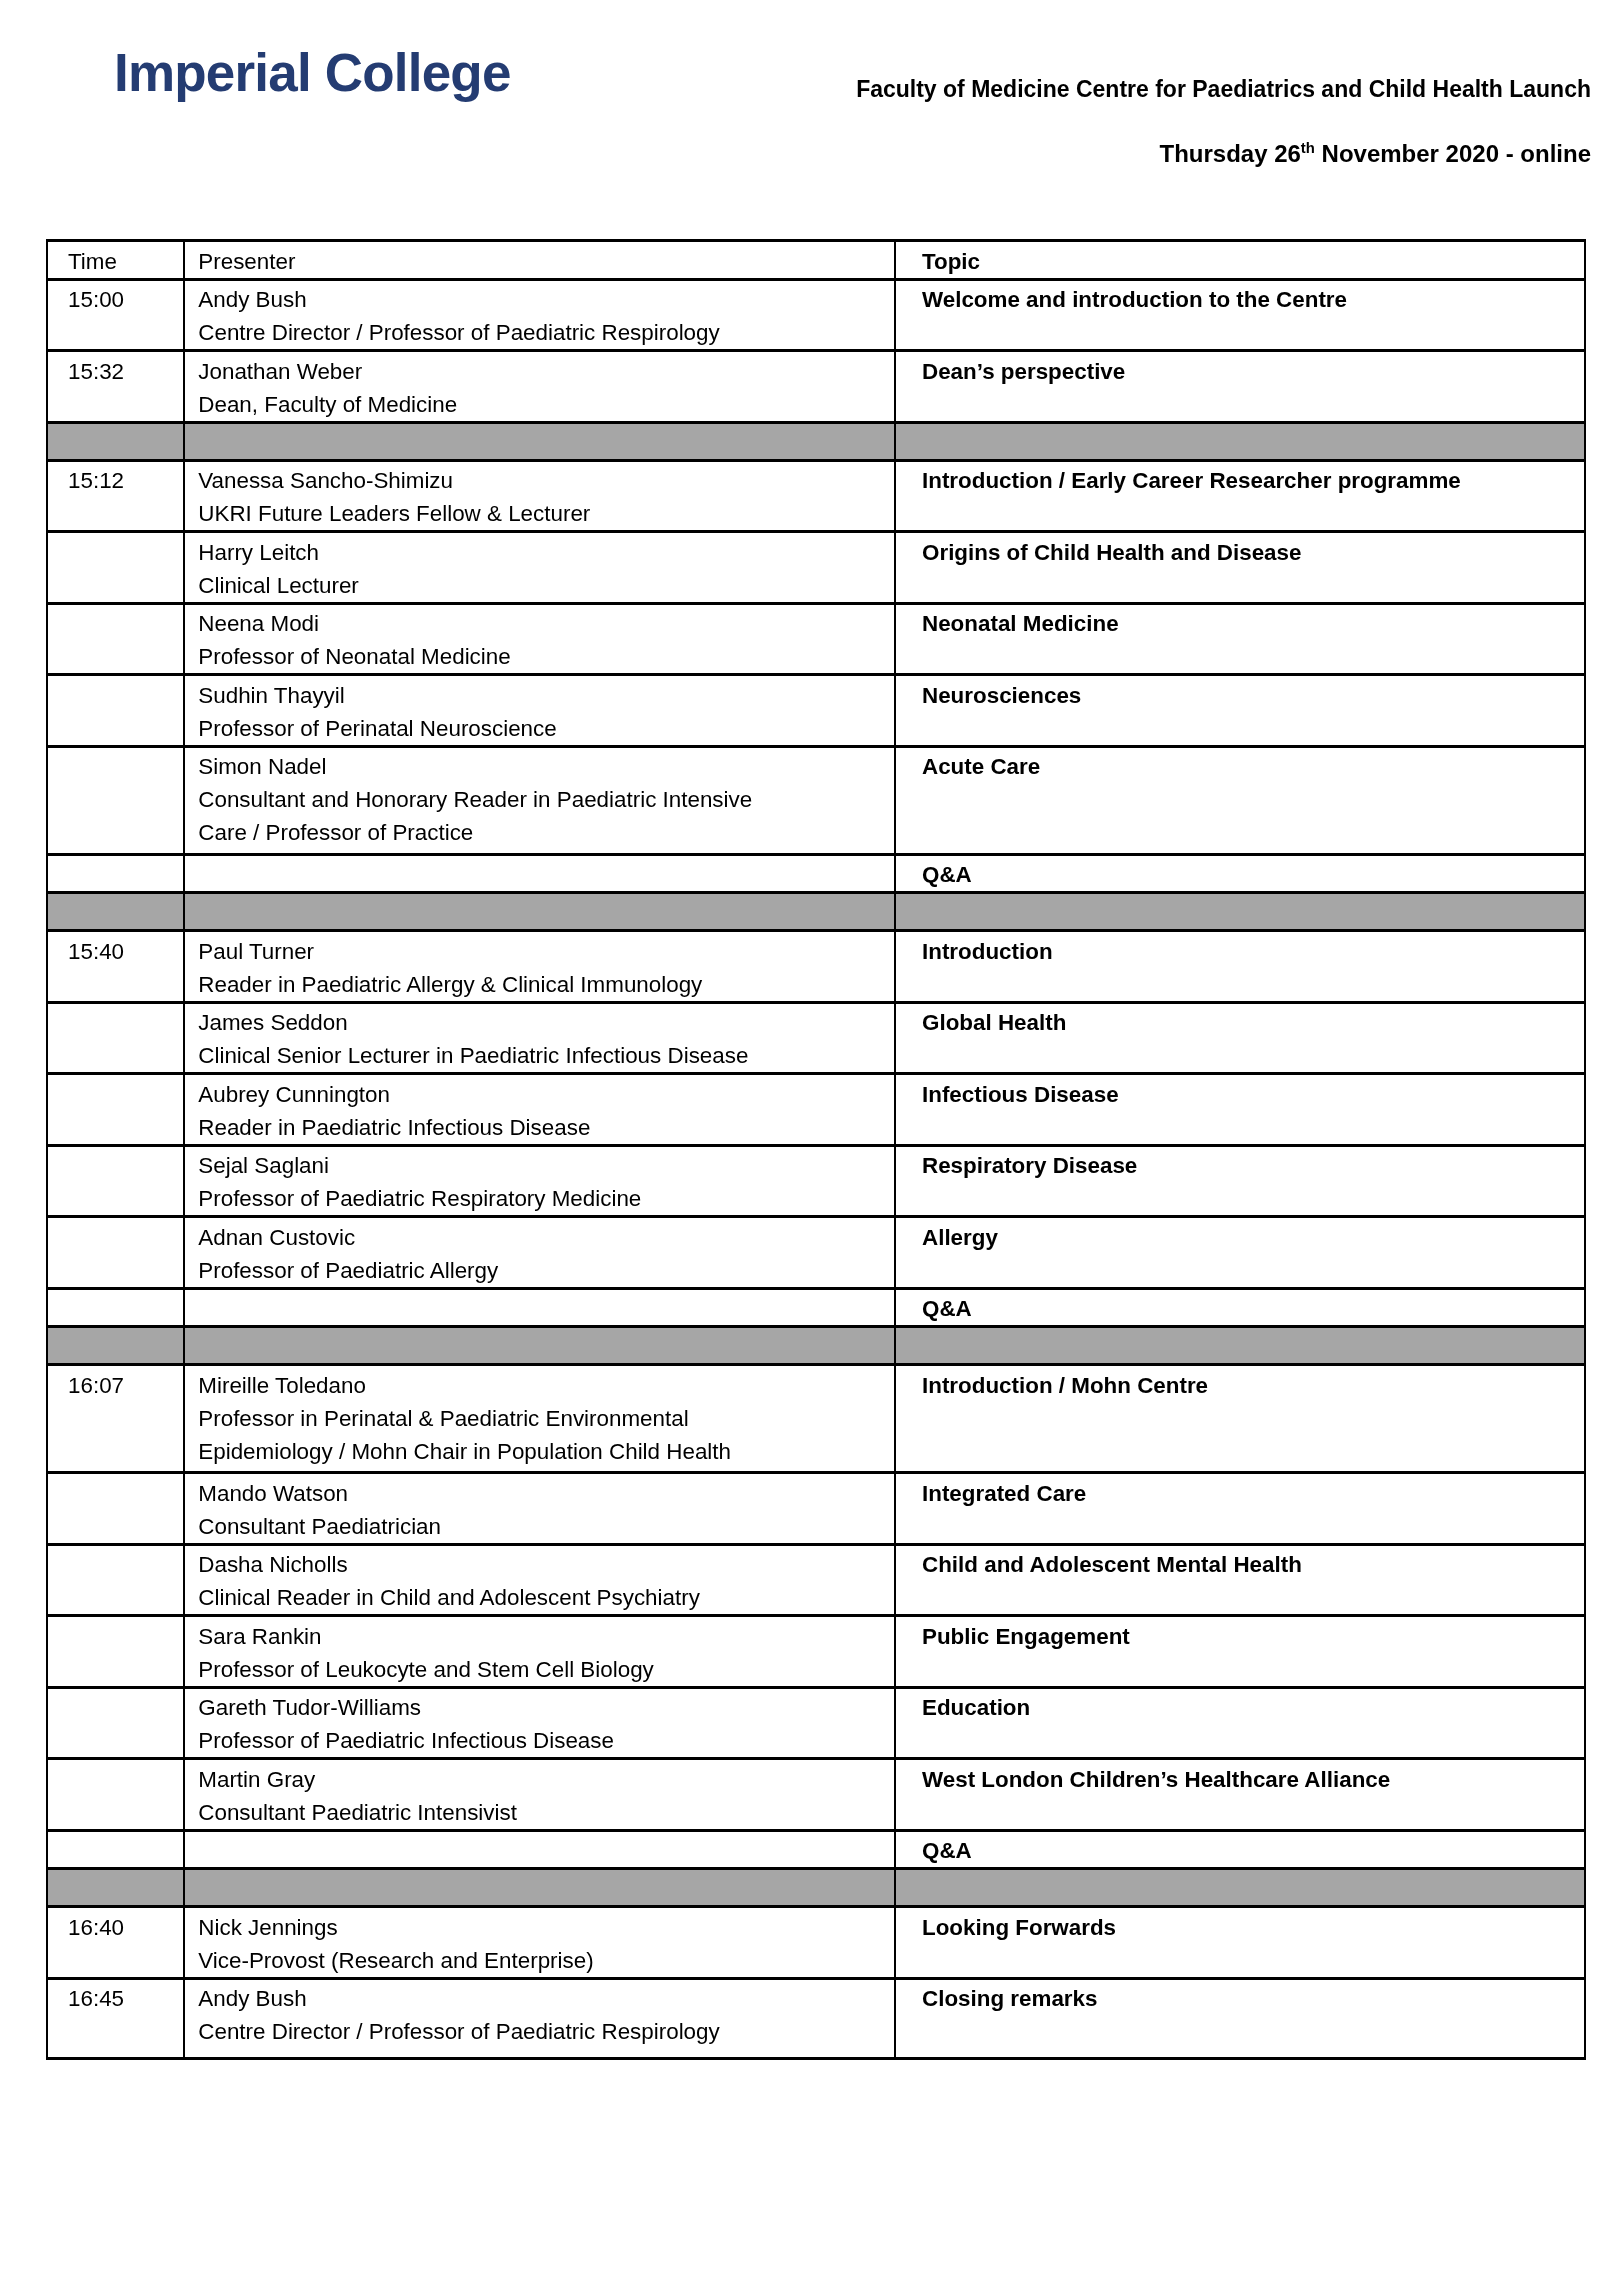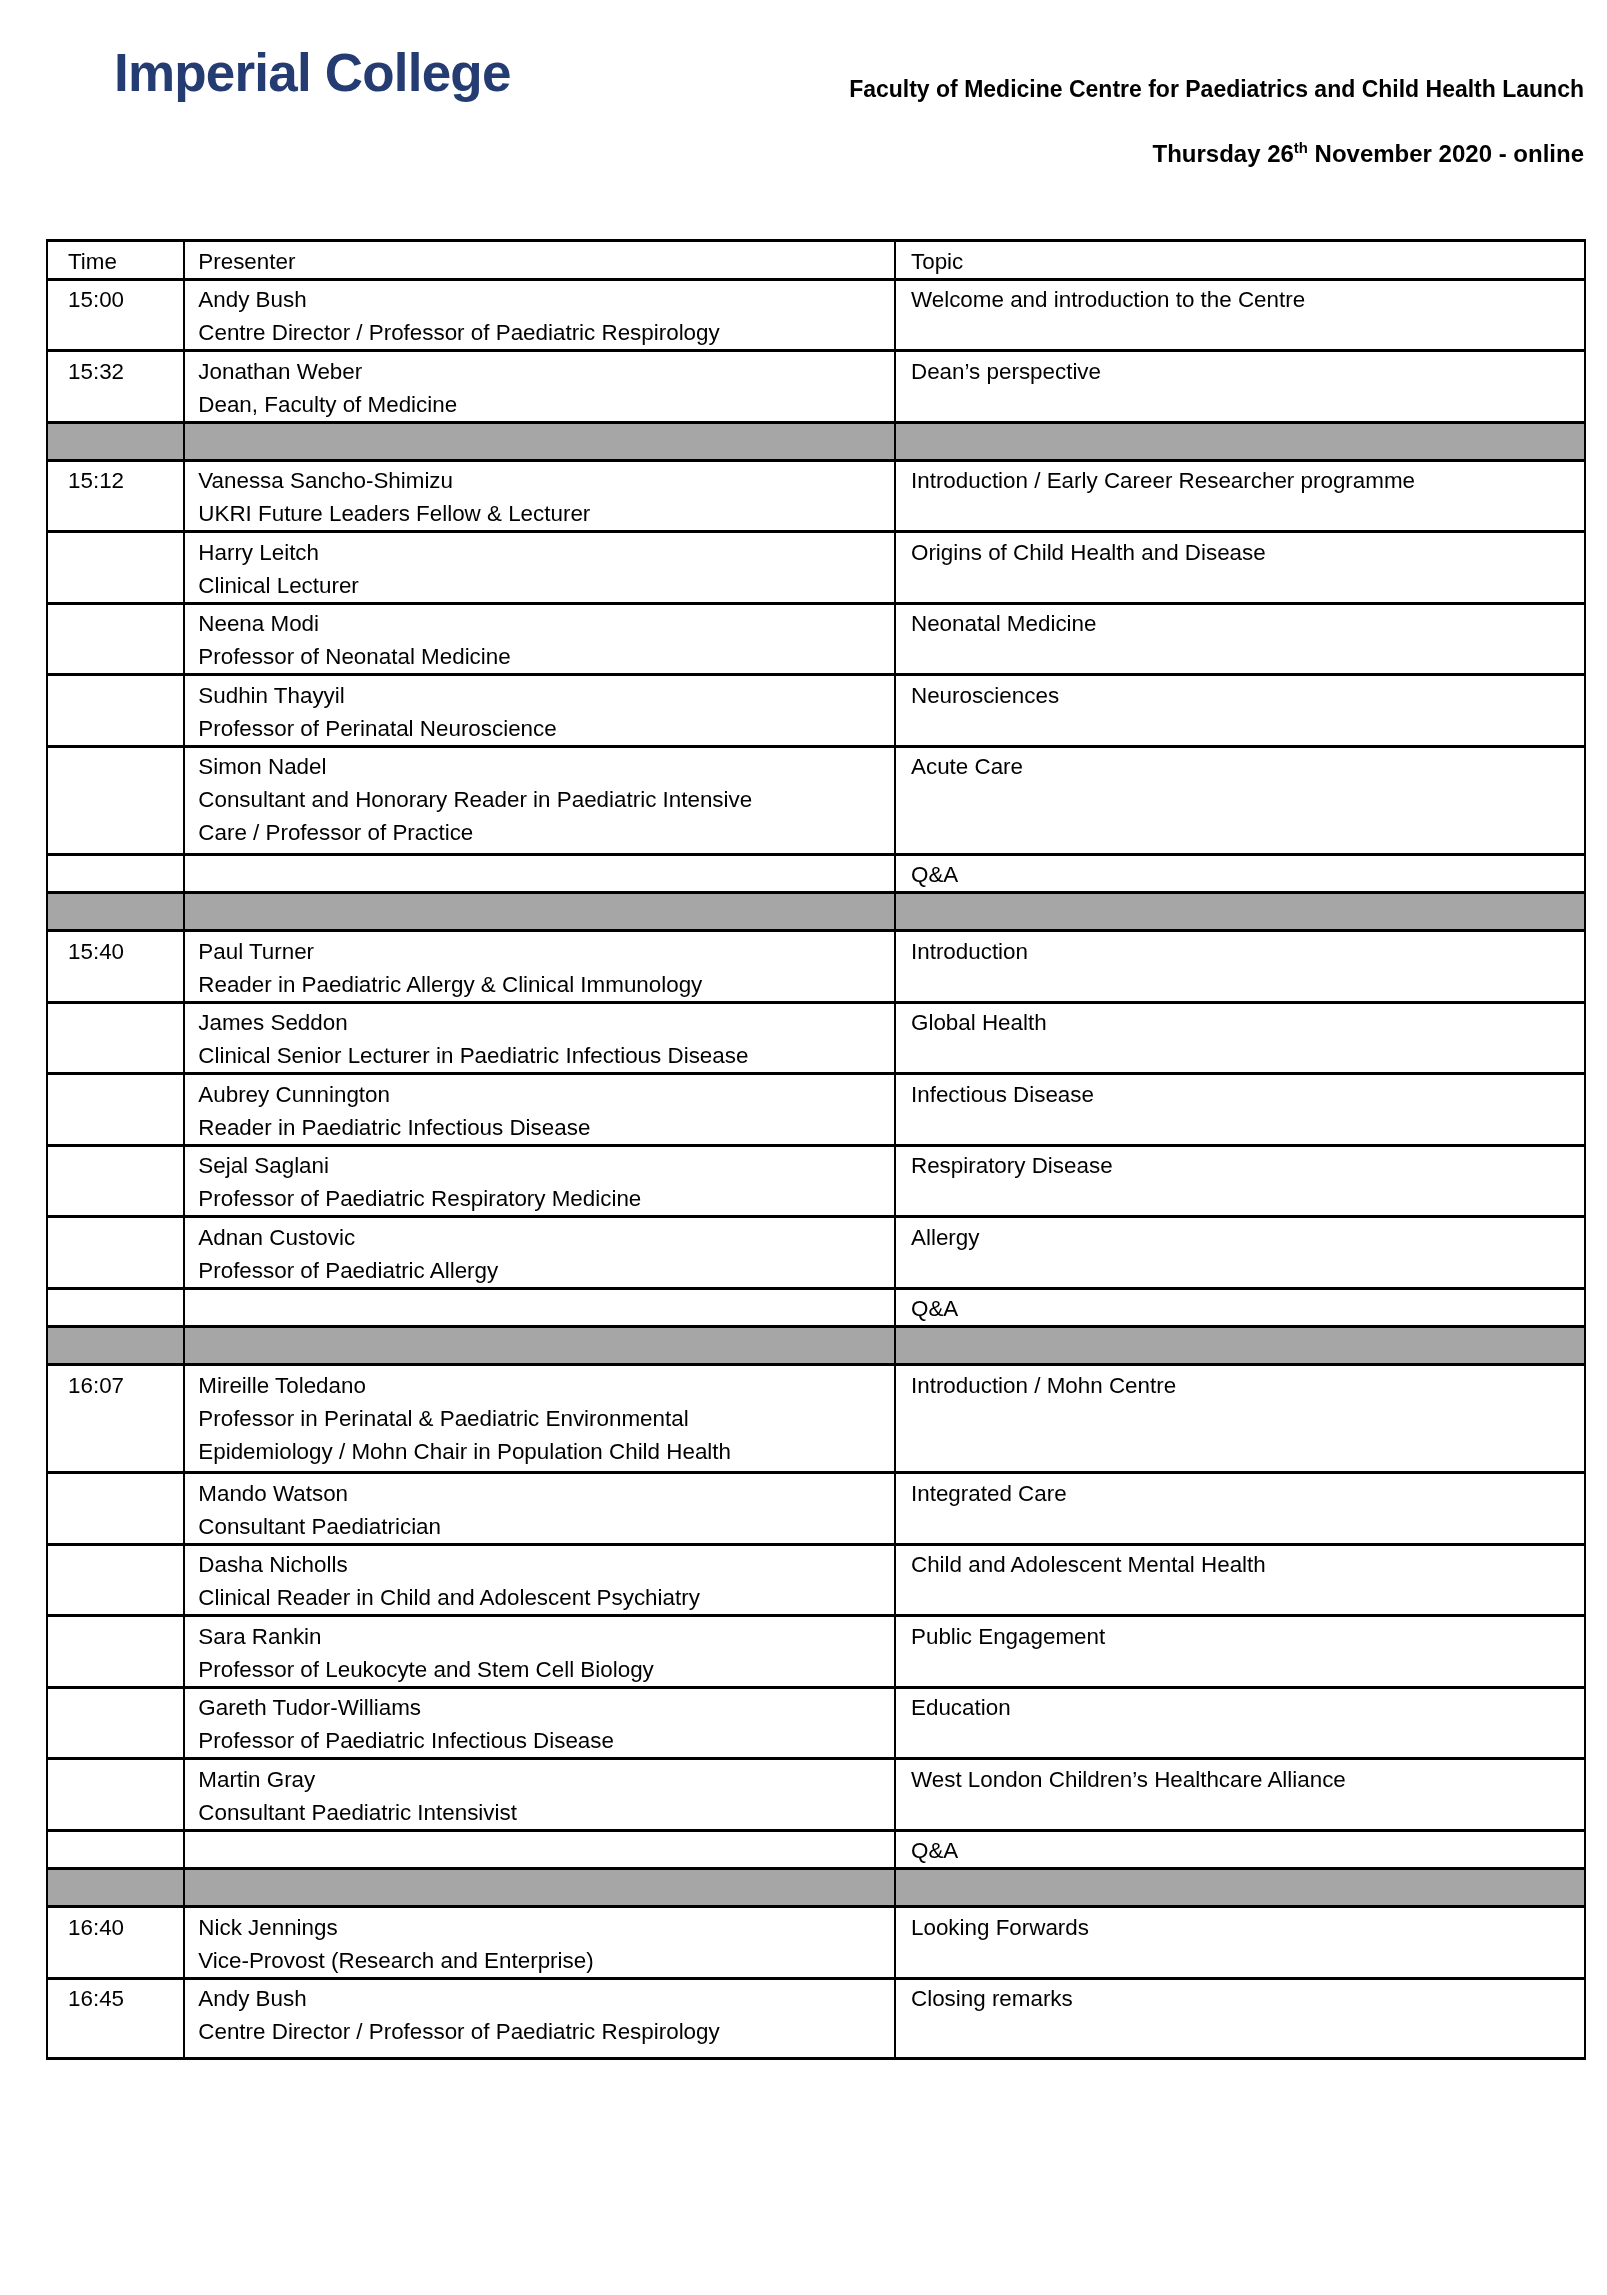--- a/index.html
+++ b/index.html
@@ -16,21 +16,21 @@
   }
   
   .logo{
     position:absolute;left:75px;top:37px;
     color:var(--navy);
     font-size:53px;font-weight:bold;letter-spacing:-0.8px;
     line-height:71px;
     margin-left:39px;
   }
   .headline{
-    position:absolute;right:23px;top:76px;width:997px;
+    position:absolute;right:16px;top:76px;width:997px;
     text-align:right;font-weight:bold;
   }
   .headline .event-title{font-size:23px;line-height:26.6px;}
   .headline .event-date{font-size:24px;line-height:26.6px;margin-top:38px;}
   .headline sup{font-size:0.62em;vertical-align:super;line-height:0;}
   
   table.schedule{
     position:absolute;left:46px;top:239px;width:1538px;
     border-collapse:collapse;table-layout:fixed;
   }
@@ -39,21 +39,21 @@
     border-width:3.3px 2.5px;
     vertical-align:top;text-align:left;
     font-size:22.4px;font-weight:normal;line-height:33px;
     padding:2.5px 8.3px 0 13.3px;
     overflow:hidden;
   }
   .col-time{width:137px;}
   .col-presenter{width:711px;}
   .col-topic{width:690px;}
   .schedule td.time-cell,.schedule th.time-cell{padding-left:20px;}
-  .schedule td.topic-cell,.schedule th.topic-cell{padding-left:15px;}
+  .schedule td.topic-cell,.schedule th.topic-cell{padding-left:26px;font-weight:bold;}
   tr.r-header{height:37px;}
   tr.r-session{height:70px;}
   tr.r-tall{height:108px;}
   tr.r-qa{height:38px;}
   tr.r-spacer{height:38px;}
   tr.r-last{height:80px;}
   tr.r-spacer td{background:var(--spacer);padding:0;}
 </style>
 </head>
 <body>

